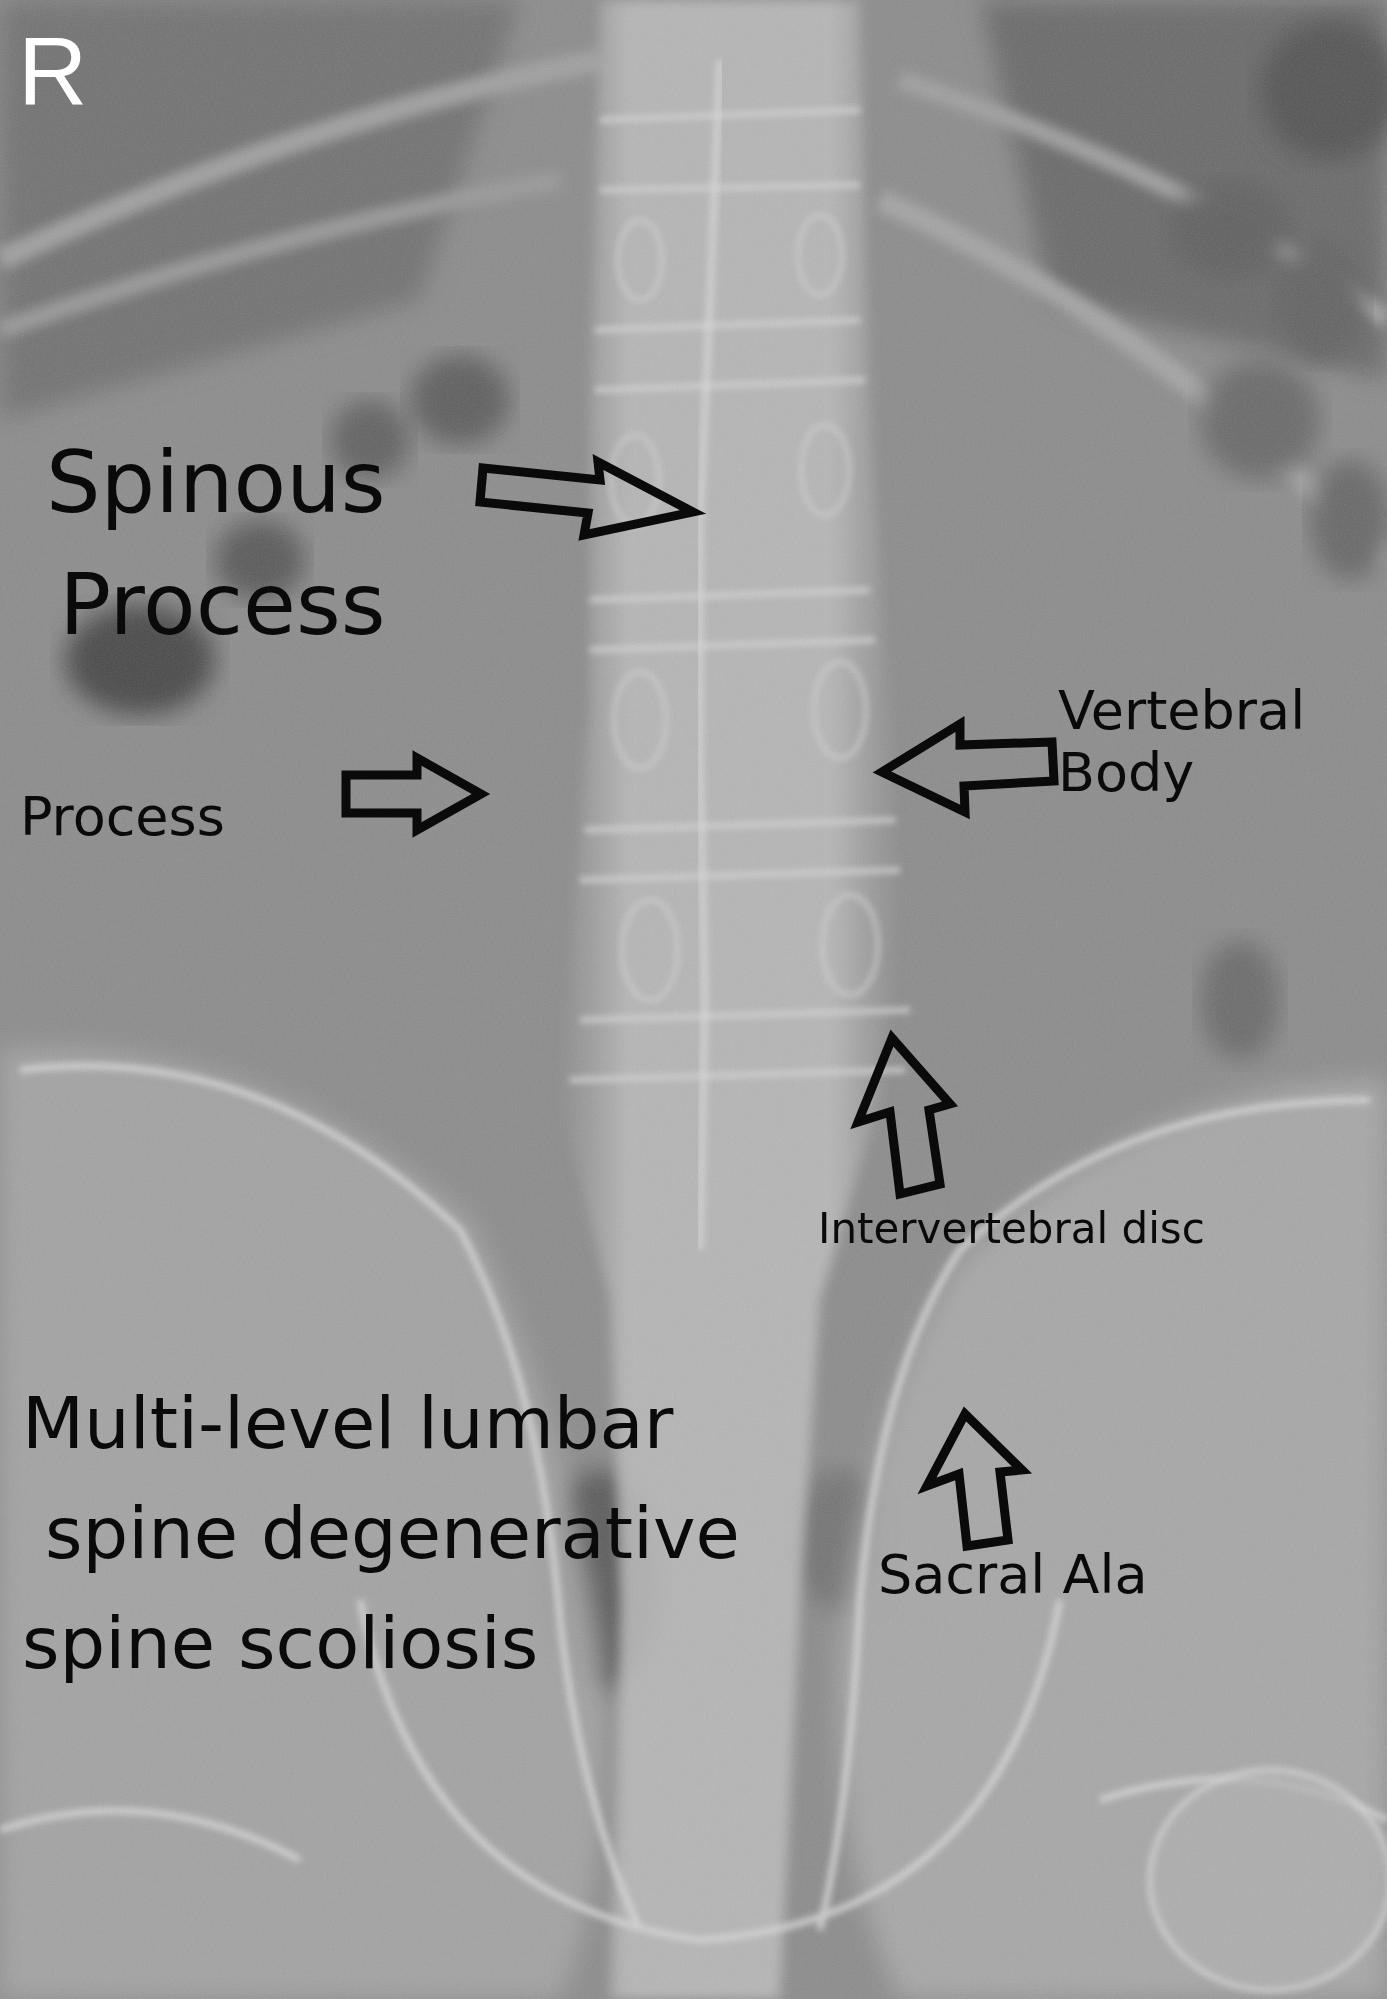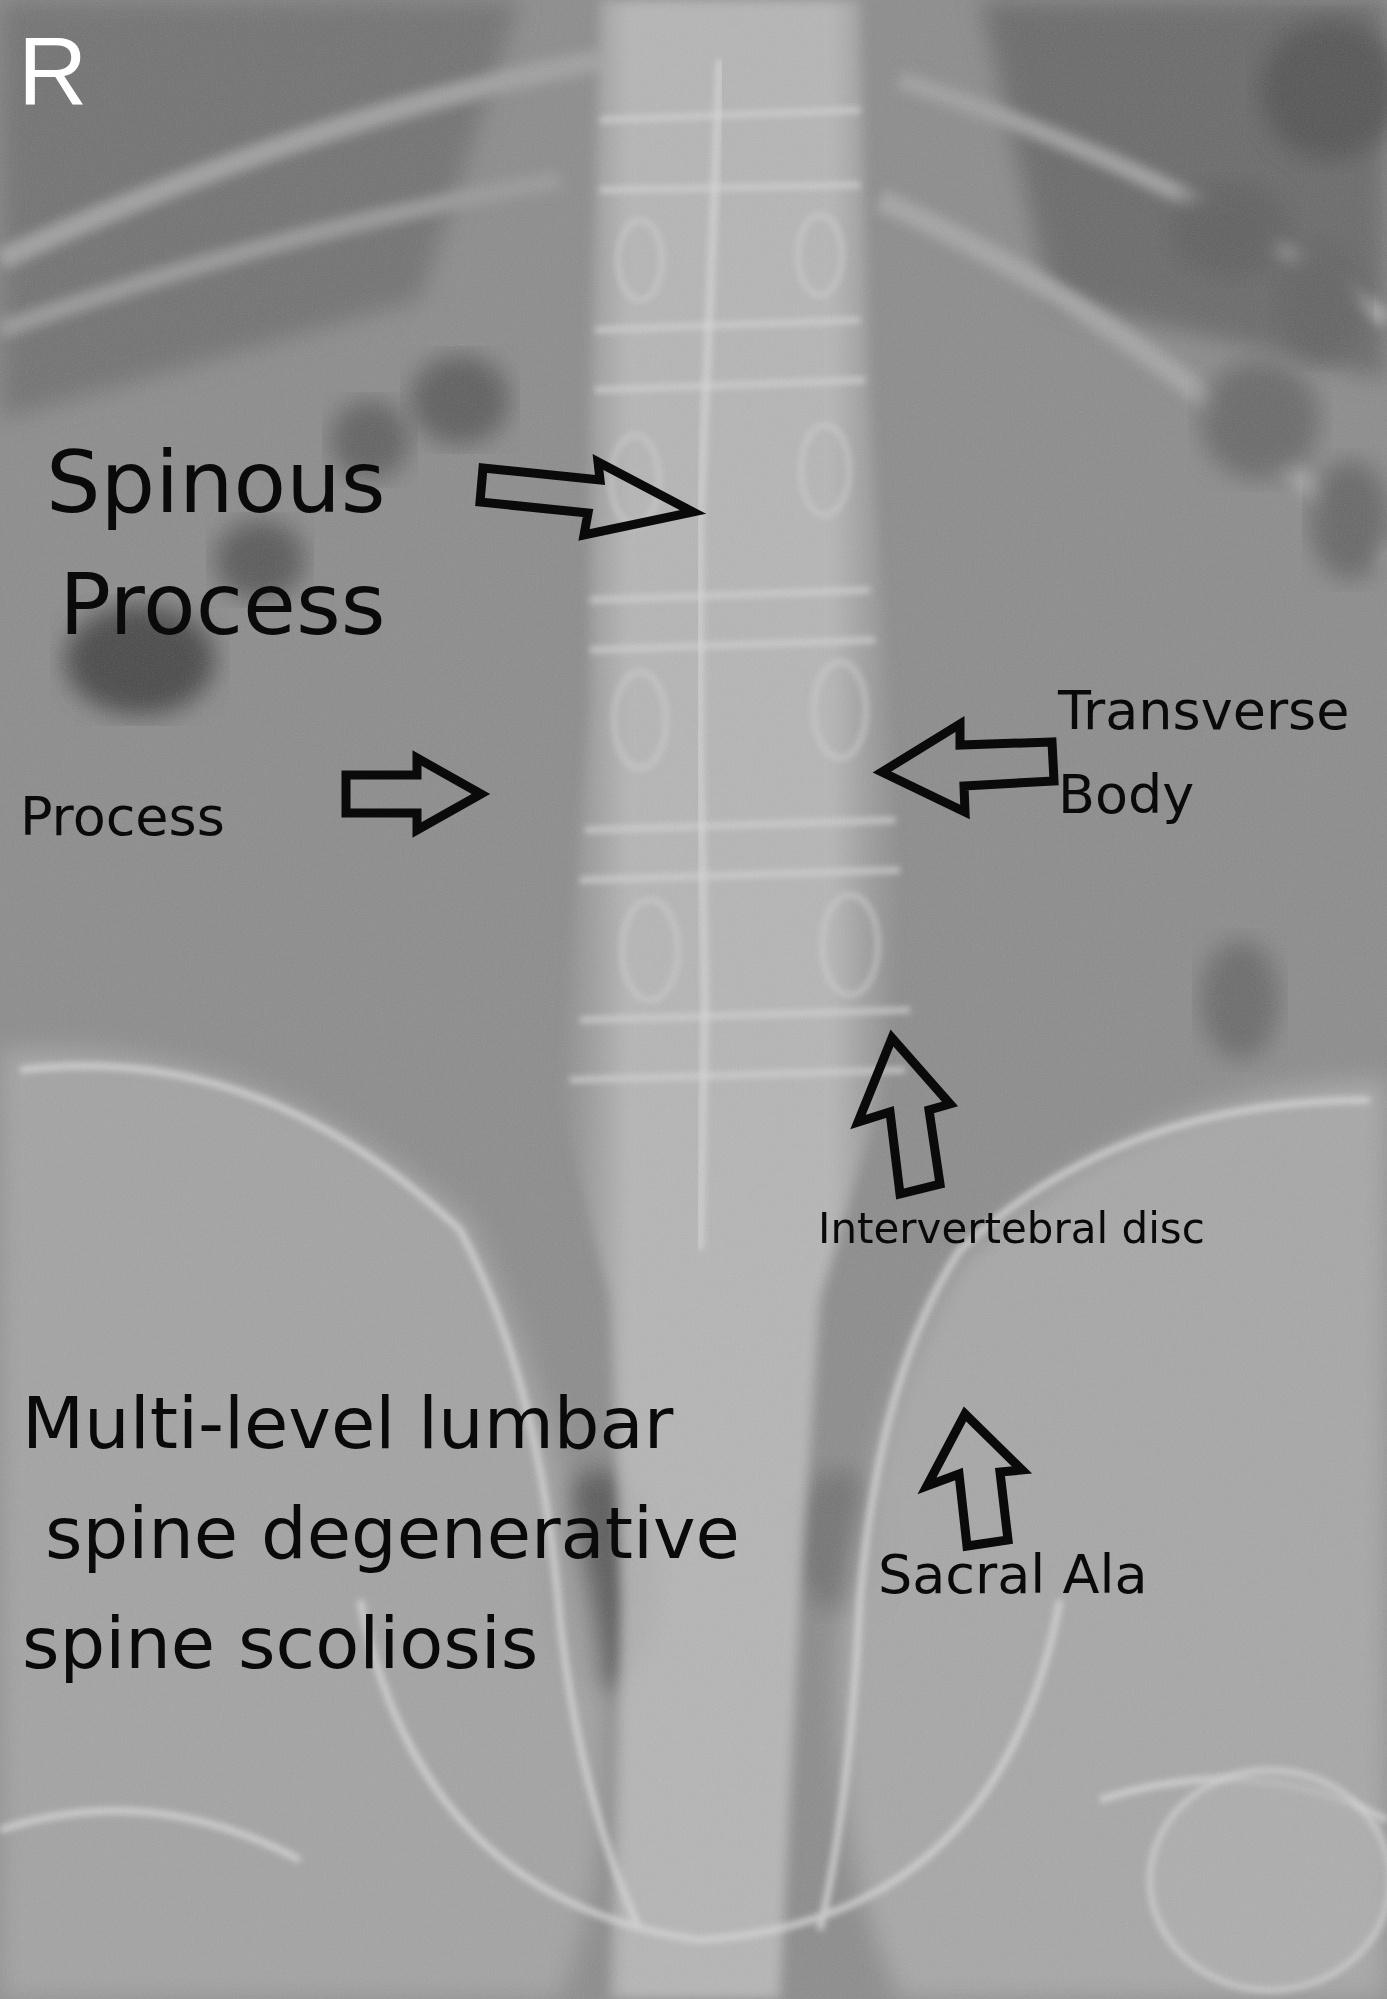--- a/index.html
+++ b/index.html
@@ -139,22 +139,22 @@
   <div class="lbl" style="left:46px; top:418px; font-size:86px;text-align:right;">
     <div style="line-height:128px;">Spinous</div>
     <div style="line-height:128px; margin-top:-6px;">Process</div>
   </div>
 
   <div class="lbl" style="left:20px; top:762px; font-size:54px;">
     <div style="line-height:62px; margin-top:24px;">Process</div>
   </div>
 
   <div class="lbl" style="left:1058px; top:680px; font-size:54px;">
-    <div style="line-height:62px;">Transverse</div>
-    <div style="line-height:62px; margin-top:22px;">Body</div>
+    <div style="line-height:62px;">Vertebral</div>
+    <div style="line-height:62px; ">Body</div>
   </div>
 
   <div class="lbl" style="left:818px; top:1208px; font-size:42px;">Intervertebral disc</div>
 
   <div class="lbl" style="left:878px; top:1548px; font-size:54px;">Sacral Ala</div>
 
   <div class="lbl" style="left:22px; top:1368px; font-size:72px;">
     <div style="line-height:110px;">Multi-level lumbar</div>
     <div style="line-height:110px;margin-left:23px;">spine degenerative</div>
     <div style="line-height:110px;">spine scoliosis</div>

